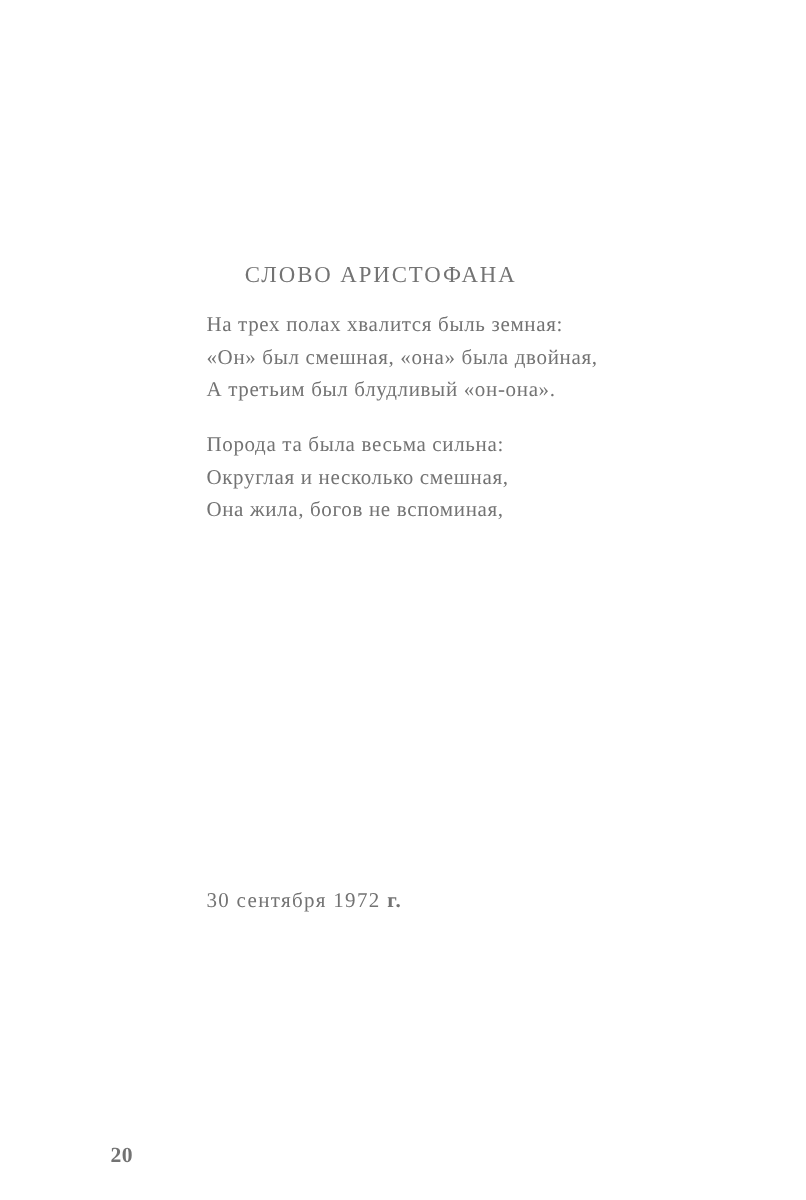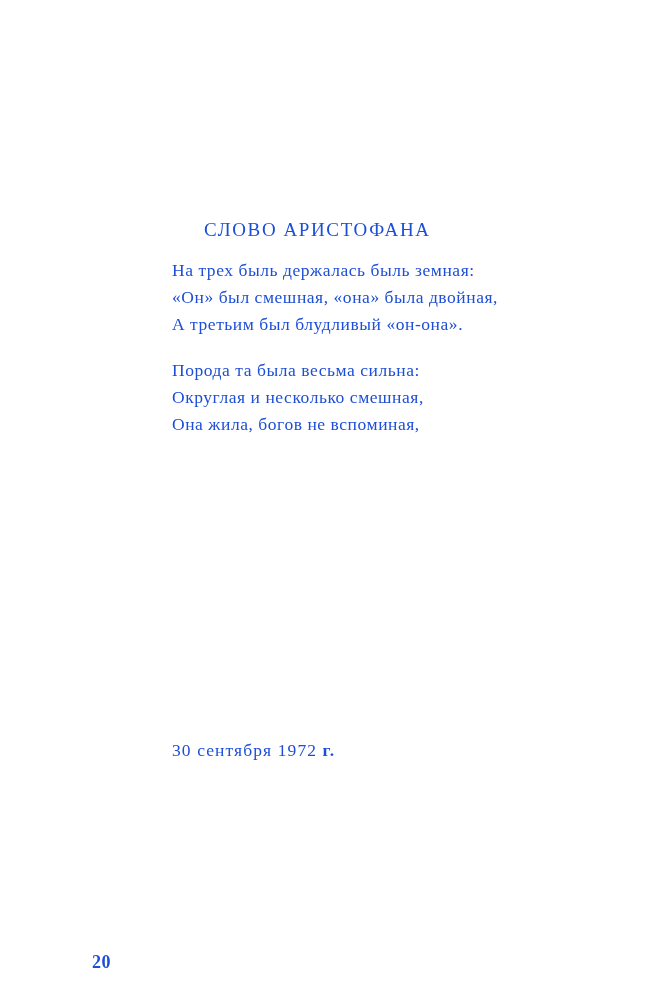--- a/index.html
+++ b/index.html
@@ -8,21 +8,21 @@
     padding: 0;
     background: #ffffff;
   }
 
   .page {
     position: relative;
     width: 672px;
     height: 1000px;
     margin: 0 auto;
     background: #ffffff;
-    color: #1d4ed8;
+    color: #737373;
     font-family: "Liberation Serif", "DejaVu Serif", serif;
     overflow: hidden;
   }
 
   
   .poem-title {
     position: absolute;
     left: 204px;
     top: 206px;
     font-size: 19px;
@@ -89,21 +89,21 @@
 </head>
 <body>
 
 <div class="page">
 
   <h1 class="poem-title">СЛОВО АРИСТОФАНА</h1>
 
   <div class="poem-body">
 
     <div class="stanza">
-      <div class="verse-line">На трех быль держалась быль земная:</div>
+      <div class="verse-line">На трех полах хвалится быль земная:</div>
       <div class="verse-line">«Он» был смешная, «она» была двойная,</div>
       <div class="verse-line">А третьим был блудливый «он-она».</div>
     </div>
 
     <div class="stanza">
       <div class="verse-line">Порода та была весьма сильна:</div>
       <div class="verse-line">Округлая и несколько смешная,</div>
       <div class="verse-line">Она жила, богов не вспоминая,</div>
     </div>
 

